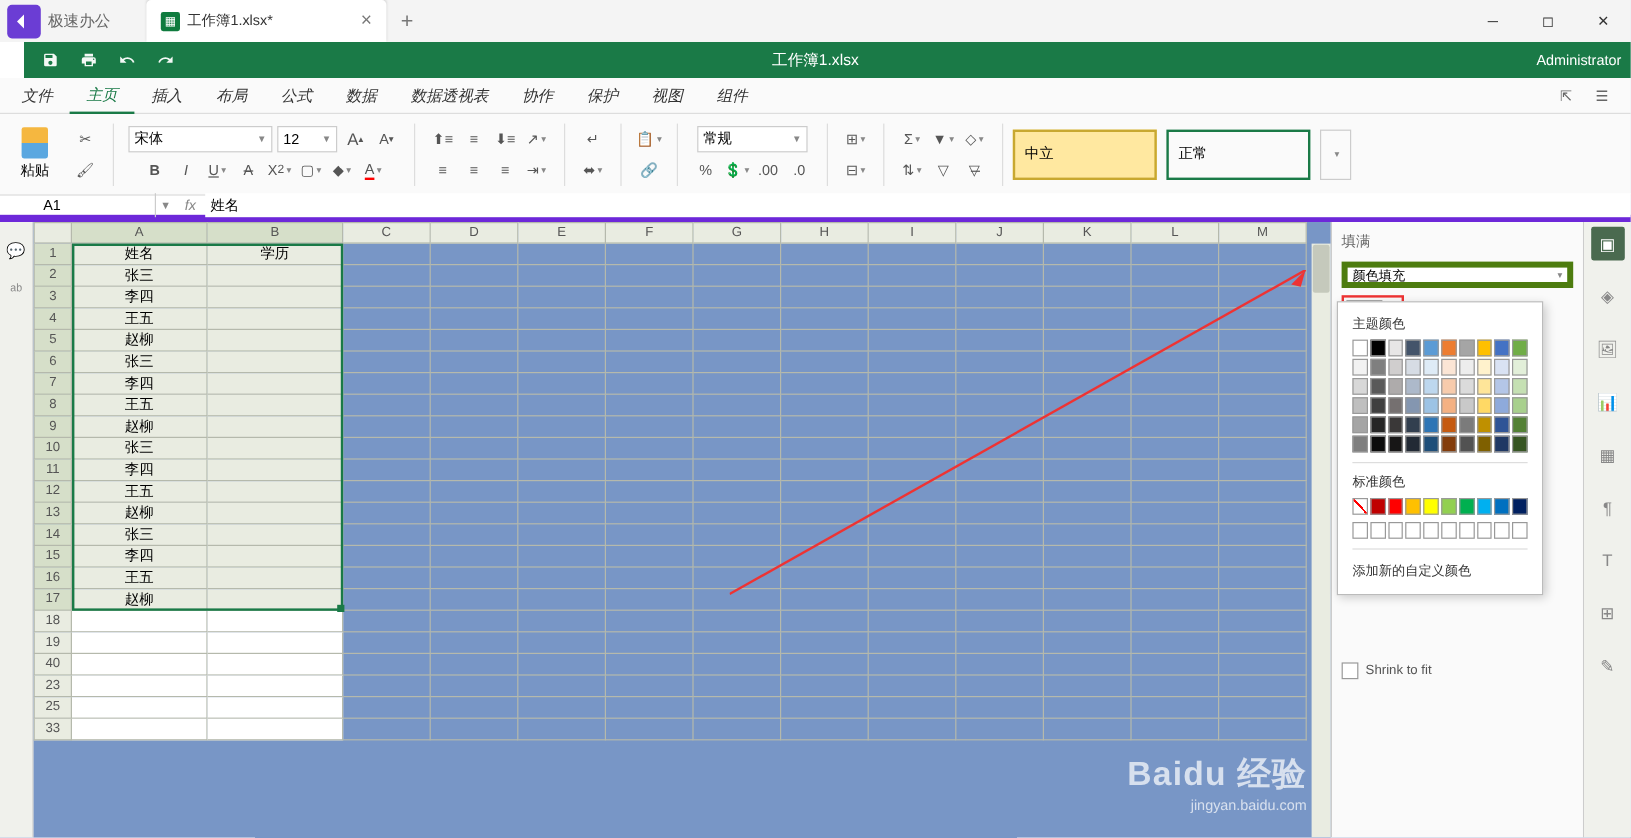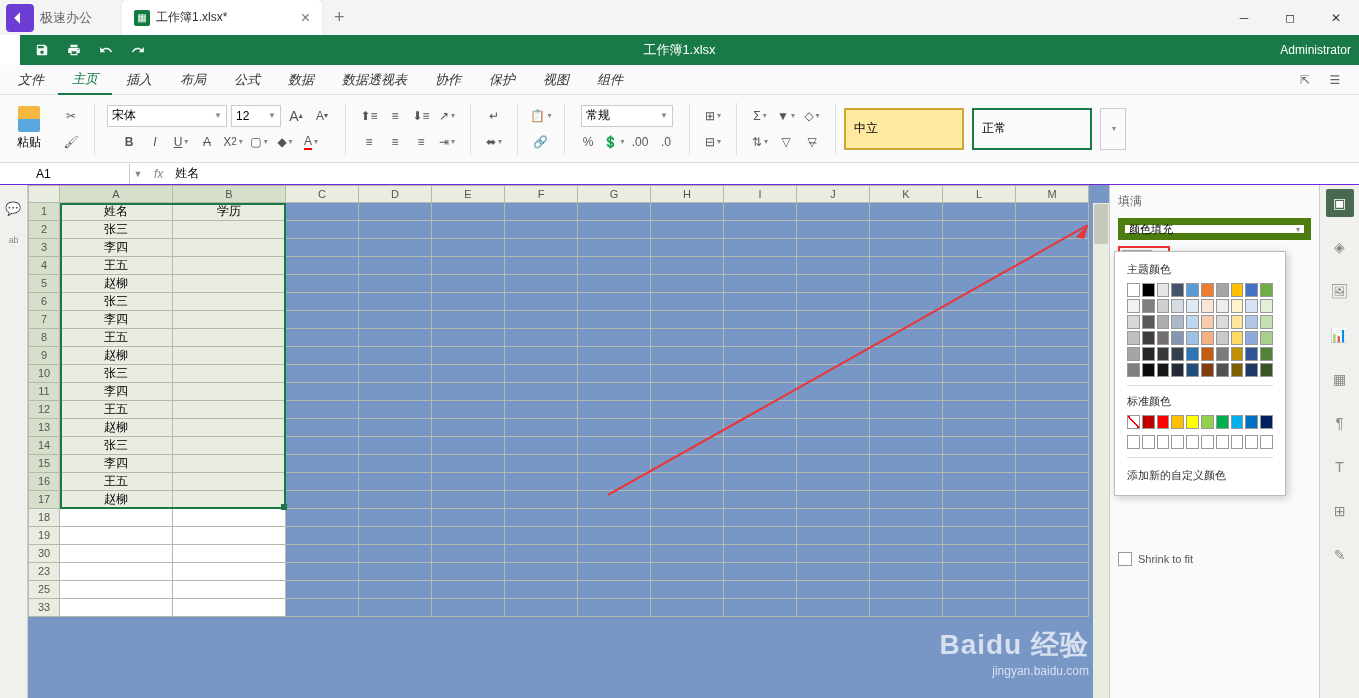--- a/index.html
+++ b/index.html
@@ -40,21 +40,21 @@
 .font-select { width: 120px; height: 22px; border: 1px solid #ccc; background: #fff; padding: 0 4px; font-size: 12px; display:flex; align-items:center; }
 .size-select { width: 50px; height: 22px; border: 1px solid #ccc; background: #fff; padding: 0 4px; font-size: 12px; display:flex; align-items:center; }
 .paste-big { display: flex; flex-direction: column; align-items: center; width: 38px; cursor:pointer; }
 .paste-icon { width: 22px; height: 26px; background: linear-gradient(#f5b740 50%, #5aa7e0 50%); border-radius: 2px; margin-bottom: 2px; }
 .style-box { width: 120px; height: 42px; border: 2px solid #1a7a47; display: flex; align-items: center; padding: 0 8px; font-size: 12px; margin-right: 4px; cursor:pointer; }
 .style-box.neutral { background: #ffe8a0; border-color: #c8a830; }
 .style-dd { width: 26px; height: 42px; border: 1px solid #ccc; display: flex; align-items: center; justify-content: center; cursor:pointer; }
 .num-select { width: 92px; height: 22px; border: 1px solid #ccc; background: #fff; padding: 0 4px; font-size: 12px; display:flex; align-items:center; }
 
 
-.formula-bar { height: 22px; border-bottom: 1px solid #6d28d9; display: flex; align-items: center; }
+.formula-bar { height: 22px; border-bottom: 6px solid #6d28d9; display: flex; align-items: center; }
 .name-box { width: 100px; height: 20px; border-right: 1px solid #ccc; padding: 0 6px; font-size: 12px; display:flex; align-items:center; margin-left: 30px; }
 .nb-dd { width: 16px; text-align: center; color: #888; font-size:9px; }
 .fx-label { font-style: italic; color: #888; padding: 0 8px; font-size: 12px; }
 .formula-input { flex: 1; height: 20px; border: none; padding: 0 4px; font-size: 12px; }
 
 
 .grid-area { display: flex; height: calc(698px - 35px - 30px - 30px - 68px - 22px); position: relative; }
 .leftgutter { width: 28px; background: #f0f1ec; display: flex; flex-direction: column; align-items: center; gap: 18px; padding-top: 16px; border-right: 1px solid #ccc; }
 .lg-icon { color: #888; font-size: 13px; }
 .sheet { flex: 1; position: relative; overflow: hidden; background: #7896c6; }
@@ -68,21 +68,21 @@
 .colcell.sel { background: #d6dfc9; }
 .cell.sel { background: #e9ece1; }
 .cell.white { background: #fff; }
 .sel-border { position: absolute; border: 2px solid #1a7a47; pointer-events: none; }
 .sel-handle { position: absolute; width: 6px; height: 6px; background: #1a7a47; right: -3px; bottom: -3px; }
 .red-arrow { position: absolute; }
 
 
 .right-panel { width: 210px; background: #fafafa; border-left: 1px solid #ccc; padding: 8px; }
 .rp-title { font-size: 12px; color: #666; margin-bottom: 8px; }
-.rp-select { width: 100%; height: 22px; border: 7px solid #4d7c0f; background: #fff; font-size: 11px; padding: 0 4px; margin-bottom: 6px; display:flex; align-items:center; justify-content:space-between; }
+.rp-select { width: 100%; height: 22px; border: 5px solid #4d7c0f; background: #fff; font-size: 11px; padding: 0 4px; margin-bottom: 6px; display:flex; align-items:center; justify-content:space-between; }
 .color-btn-wrap { display: flex; align-items: center; border: 2px solid #e33; padding: 2px; margin-bottom: 2px; width: fit-content; }
 .color-btn { width: 30px; height: 18px; background: #fff; border: 1px solid #aaa; }
 .cb-dd { width: 14px; text-align: center; font-size: 9px; color:#777; }
 .color-popup { position: absolute; background: #fff; border: 1px solid #bbb; box-shadow: 2px 2px 8px rgba(0,0,0,0.2); padding: 10px 12px; width: 172px; z-index:10; }
 .cp-label { font-size: 11px; margin-bottom: 6px; color: #333; }
 .swatch-row { display: flex; gap: 2px; margin-bottom: 2px; }
 .swatch { width: 14px; height: 14px; border: 1px solid #999; cursor: pointer; }
 .swatch.nofill { background: #fff; position: relative; }
 .swatch.nofill::after { content:''; position:absolute; inset:0; background: linear-gradient(to top right, transparent 45%, red 45%, red 55%, transparent 55%); }
 .cp-divider { height: 1px; background: #ddd; margin: 8px 0; }
@@ -608,21 +608,21 @@
           <div class="cell" style="width: 73px;"></div>
           <div class="cell" style="width: 73px;"></div>
           <div class="cell" style="width: 73px;"></div>
           <div class="cell" style="width: 73px;"></div>
           <div class="cell" style="width: 73px;"></div>
           <div class="cell" style="width: 73px;"></div>
           <div class="cell" style="width: 73px;"></div>
           <div class="cell" style="width: 73px;"></div>
         </div>
         <div class="row">
-          <div class="rowhead">30</div>
+          <div class="rowhead">40</div>
           <div class="cell white" style="width: 113px;"></div>
           <div class="cell white" style="width: 113px;"></div>
           <div class="cell" style="width: 73px;"></div>
           <div class="cell" style="width: 73px;"></div>
           <div class="cell" style="width: 73px;"></div>
           <div class="cell" style="width: 73px;"></div>
           <div class="cell" style="width: 73px;"></div>
           <div class="cell" style="width: 73px;"></div>
           <div class="cell" style="width: 73px;"></div>
           <div class="cell" style="width: 73px;"></div>

